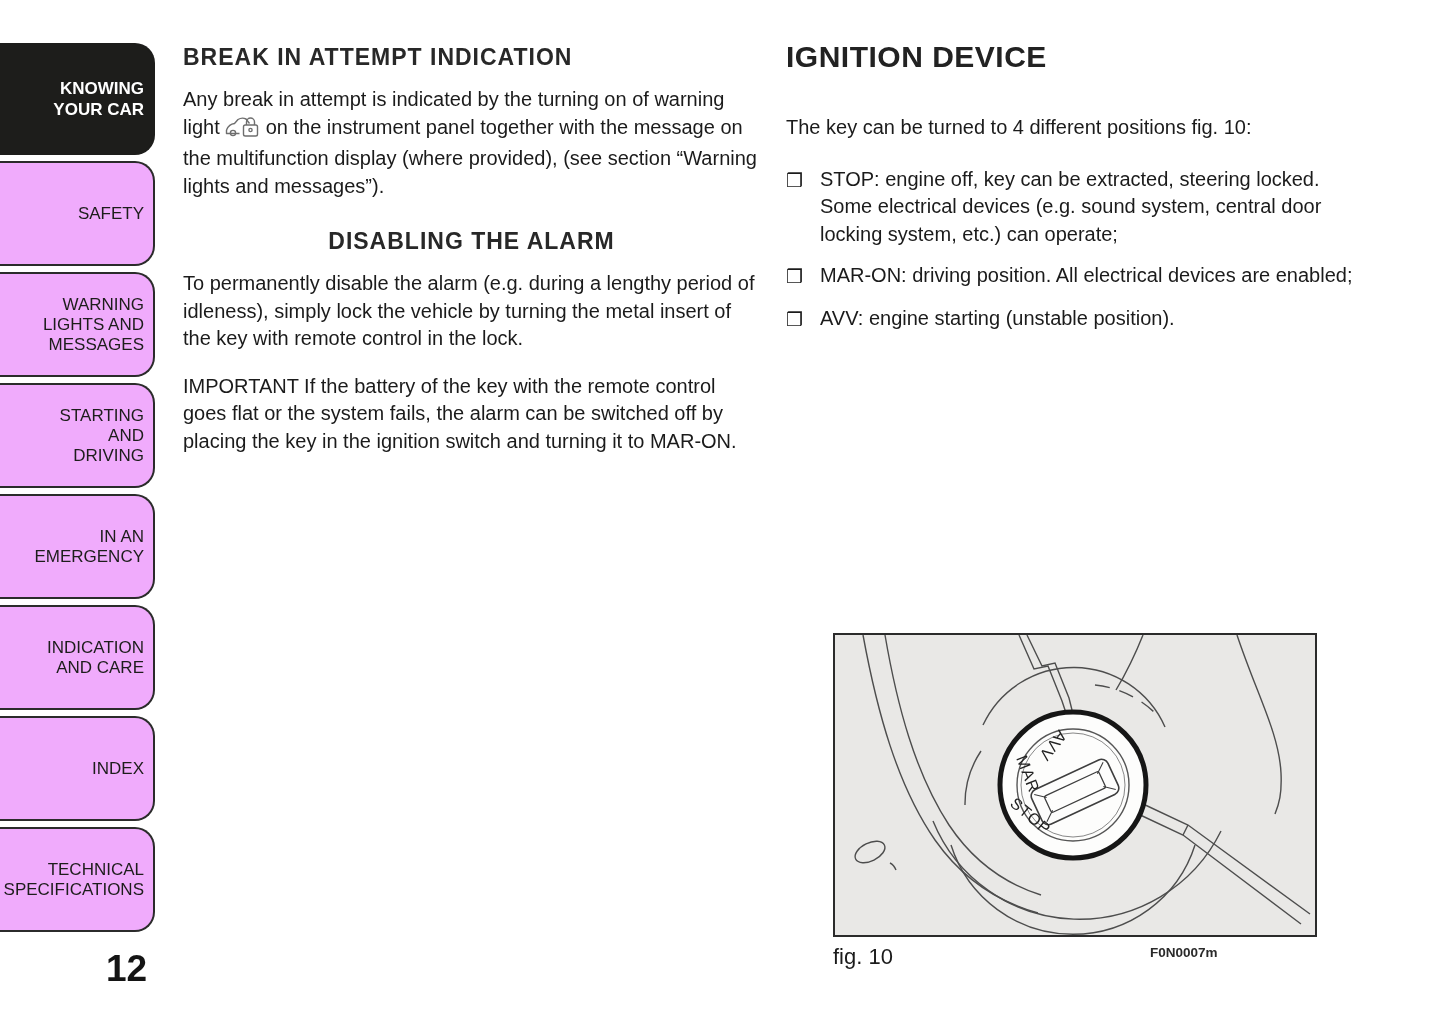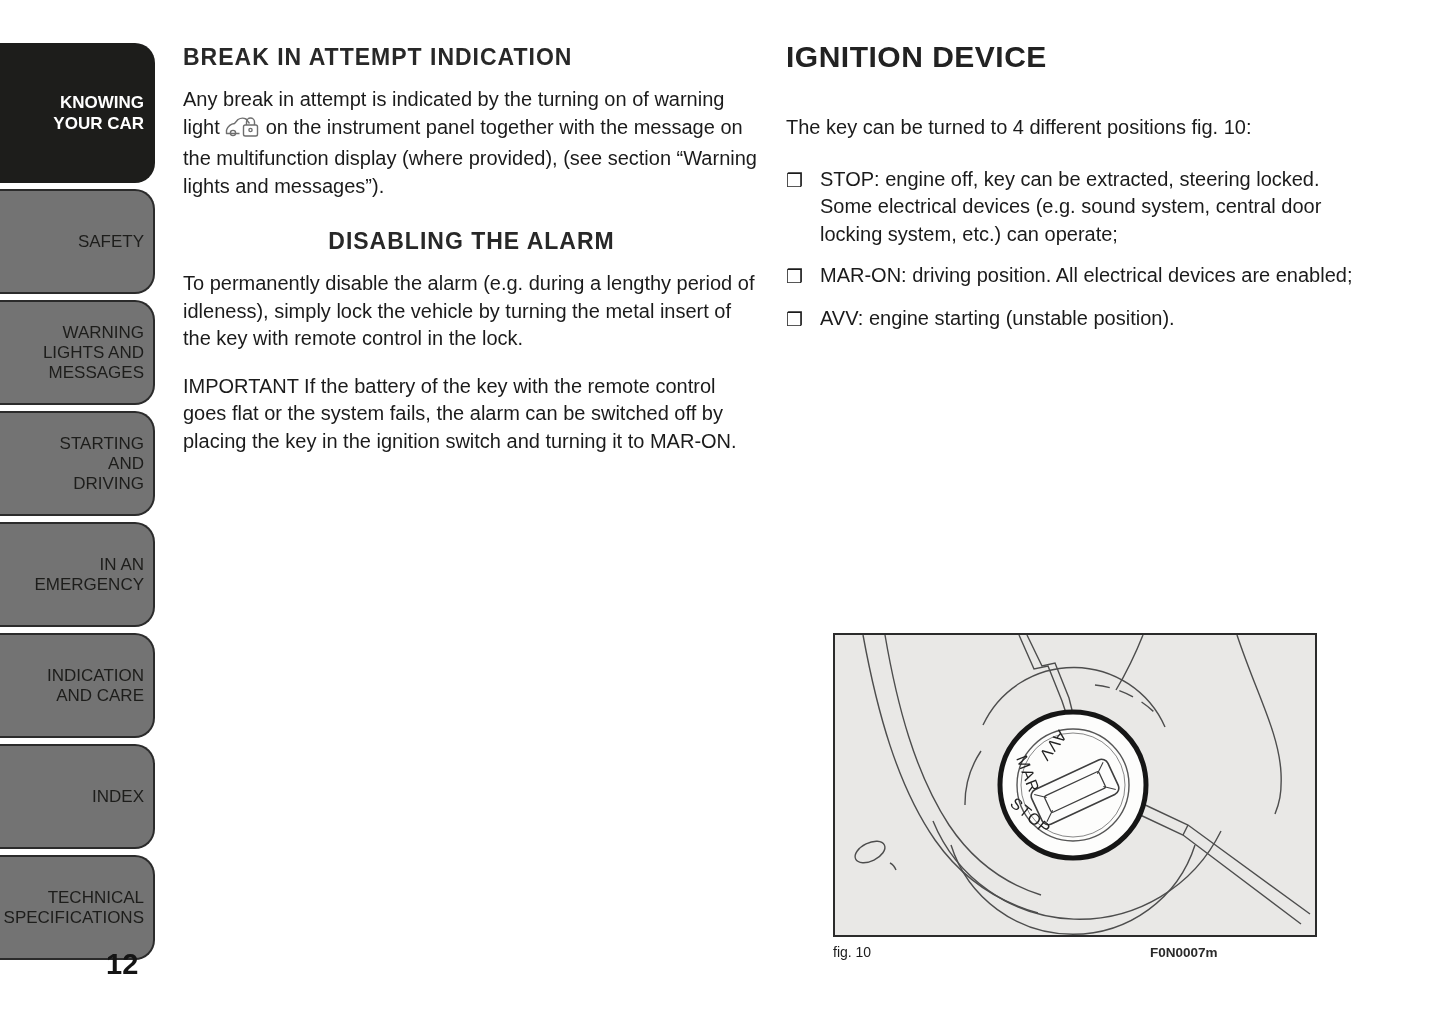--- a/index.html
+++ b/index.html
@@ -4,32 +4,32 @@
 <style>
   html,body{margin:0;padding:0;}
   body{
     width:1445px;height:1026px;position:relative;background:#ffffff;
     font-family:"Liberation Sans", sans-serif;color:#1b1b1b;overflow:hidden;
   }
   
   .sidebar{position:absolute;left:0;top:43px;width:160px;}
   .tab{
     box-sizing:border-box;width:155px;height:105px;margin-bottom:6px;
-    background:#737373;border:2px solid #2b2b2b;border-left:none;
+    background:#f0abfc;border:2px solid #2b2b2b;border-left:none;
     border-radius:0 20px 20px 0;
     display:flex;align-items:center;justify-content:flex-end;
     text-align:right;padding-right:9px;
     font-size:17px;line-height:20px;color:#1d1d1b;white-space:pre-line;
   }
   .tab.active{
     background:#1d1d1b;border-color:#1d1d1b;color:#ffffff;
-    font-weight:bold;height:140px;line-height:21px;
+    font-weight:bold;height:112px;line-height:21px;
   }
   .page-number{
-    position:absolute;left:106px;top:948px;font-size:29px;font-weight:bold;color:#141414;
+    position:absolute;left:106px;top:948px;font-size:37px;font-weight:bold;color:#141414;
   }
   
   .col-left{position:absolute;left:173px;top:44px;width:577px;margin-left:10px;}
   .col-right{position:absolute;left:786px;top:40px;width:575px;}
   .h-small{
     font-size:23px;font-weight:bold;letter-spacing:1px;color:#282828;
     margin:0 0 16px 0;line-height:26px;
   }
   .h-small.second{margin-top:28px;text-align:center;}
   .h-large{
@@ -38,21 +38,21 @@
   }
   .para{font-size:20px;line-height:27.5px;margin:0 0 20px 0;}
   .intro{margin-bottom:24px;}
   .outro{margin-top:6px;}
   .bullet{display:flex;margin-bottom:14px;font-size:20px;line-height:27.5px;}
   .bullet-glyph{flex:none;width:34px;font-size:19px;padding-top:1px;}
   .bullet-text{flex:1;}
   .inline-icon{display:inline-block;vertical-align:-4px;margin:0 5px;}
   
   .figure{position:absolute;left:833px;top:633px;width:484px;height:304px;}
-  .fig-caption{position:absolute;left:833px;top:944px;font-size:14px;color:#1b1b1b;}
+  .fig-caption{position:absolute;left:833px;top:944px;font-size:22px;color:#1b1b1b;}
   .fig-code{
     position:absolute;left:1150px;top:945px;width:167px;text-align:left;
     font-size:13.5px;font-weight:bold;color:#2a2a2a;
   }
   svg text.dial-label{
     font-family:"Liberation Sans", sans-serif;font-size:16px;fill:#222;letter-spacing:1px;
   }
 </style>
 </head>
 <body>

